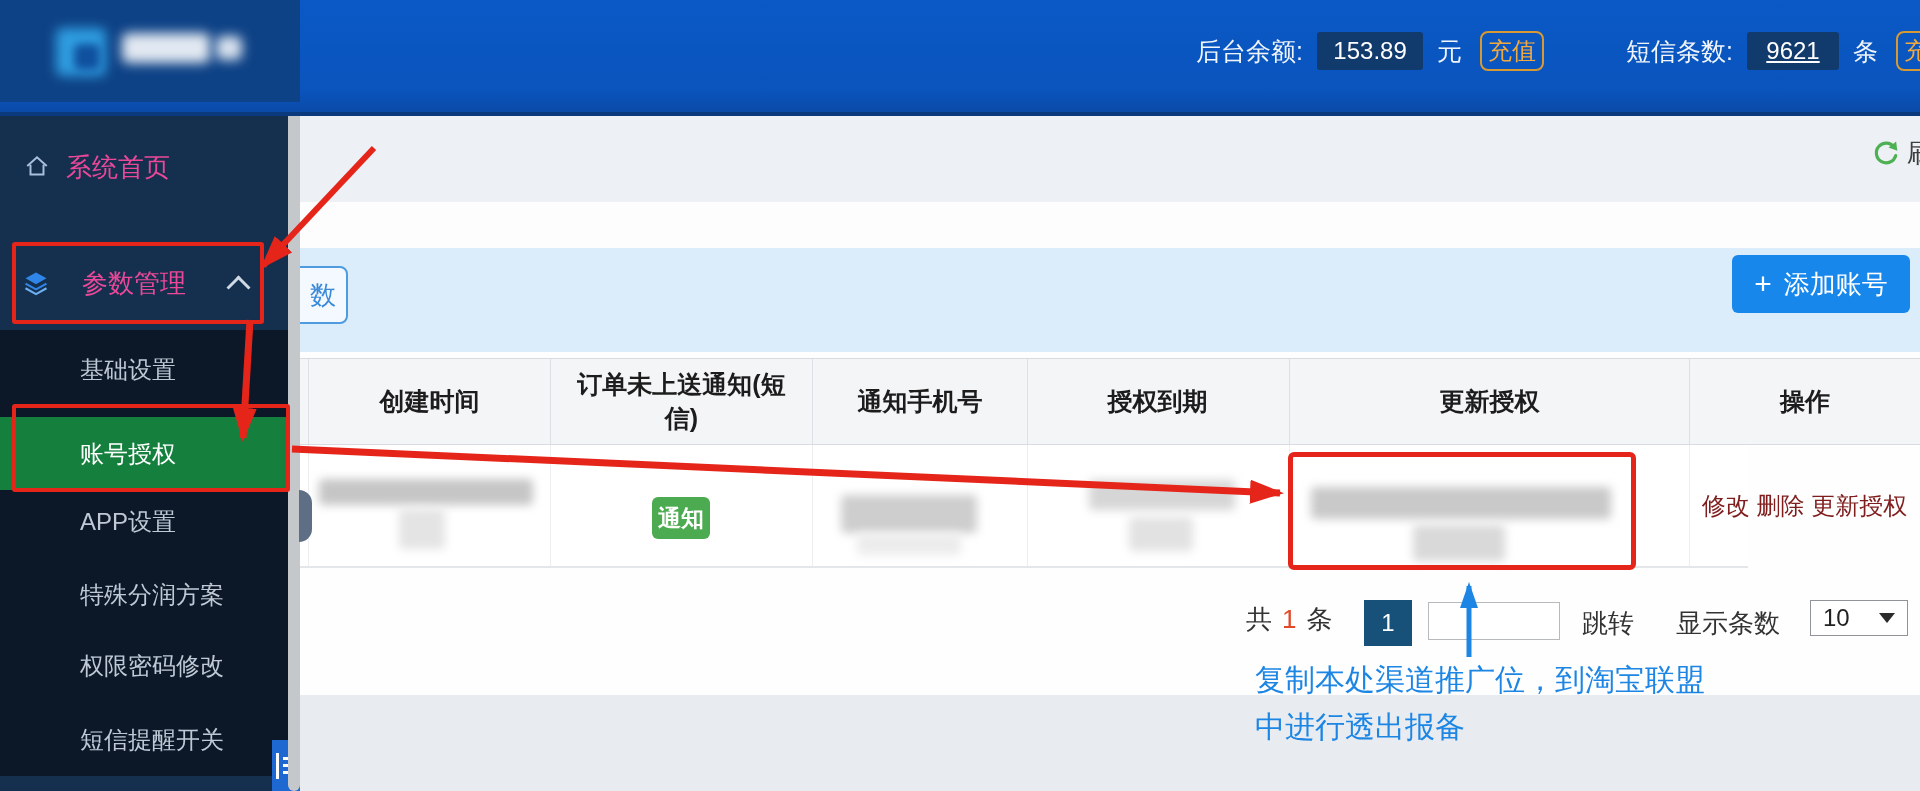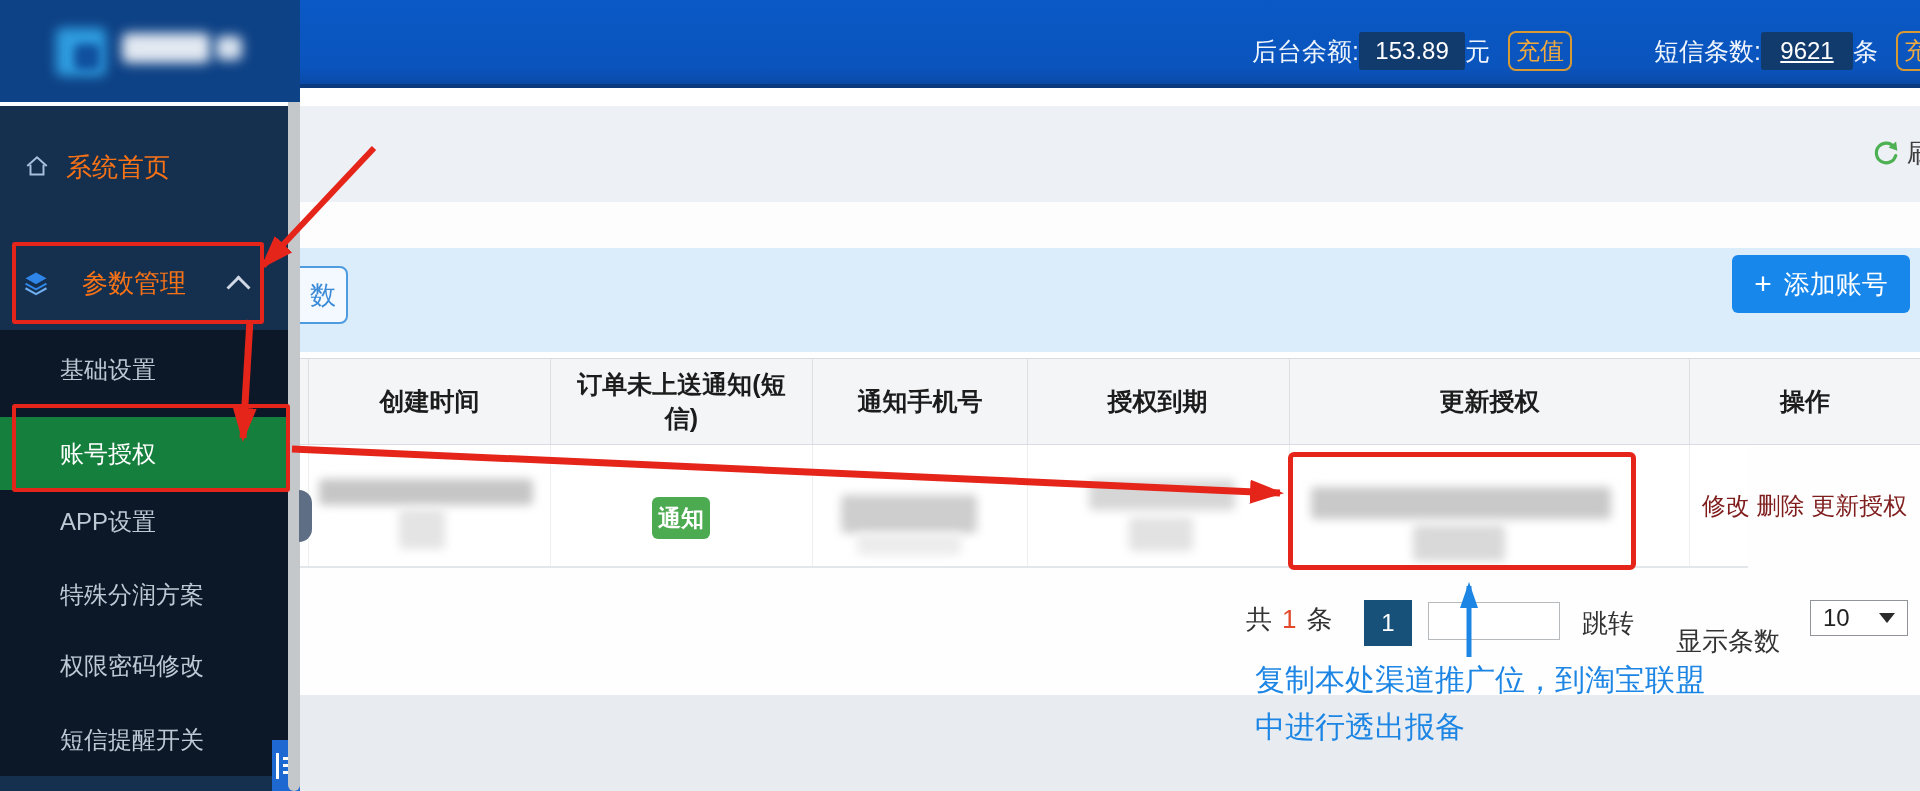--- a/index.html
+++ b/index.html
@@ -1,40 +1,40 @@
 <!DOCTYPE html>
 <html><head>
 <meta charset="utf-8">
 <style>
   html,body{margin:0;padding:0;background:#ffffff;}
   #app{position:relative;width:1920px;height:791px;overflow:hidden;
        font-family:"Liberation Sans","DejaVu Sans",sans-serif;background:#fff;}
   .abs{position:absolute;}
   .flexc{display:flex;align-items:center;}
   
-  .topbar{left:0;top:0;width:1920px;height:88px;
+  .topbar{left:0;top:0;width:1920px;height:116px;
           background:linear-gradient(180deg,#0a59c6 0%,#0a54bd 80%,#0a4aa8 100%);
           border-bottom:4px solid #0a3a7d;box-sizing:border-box;z-index:30;}
   .logo-area{left:0;top:0;width:300px;height:102px;background:#0e4286;}
   .blur{filter:blur(6px);border-radius:6px;}
   .stats{right:0;top:0;height:102px;display:flex;align-items:center;z-index:31;}
   .stat-label{color:#f0f5fb;font-size:25px;}
   .value-box{min-width:90px;height:38px;background:#113a6d;border-radius:3px;
              color:#fff;font-size:24px;display:flex;align-items:center;justify-content:center;
-             margin:0 0;padding:0 8px;}
+             margin:0 14px;padding:0 8px;}
   .recharge-btn{width:64px;height:40px;border:2px solid #d79a33;border-radius:8px;
              color:#f2a93e;font-size:24px;display:flex;align-items:center;justify-content:center;
              margin-left:18px;background:transparent;box-sizing:border-box;}
   
   .sidebar{left:0;top:106px;width:288px;height:685px;background:#15304f;z-index:20;}
-  .side-item{position:absolute;left:0;width:288px;color:#f97316;font-size:26px;
+  .side-item{position:absolute;left:0;width:288px;color:#ec4899;font-size:26px;
              display:flex;align-items:center;cursor:pointer;}
   .submenu{position:absolute;left:0;top:224px;width:288px;height:446px;background:#0c1827;}
   .sub-item{position:absolute;left:0;width:288px;height:60px;color:#bfc9d6;font-size:24px;
-            display:flex;align-items:center;padding-left:60px;box-sizing:border-box;cursor:pointer;}
+            display:flex;align-items:center;padding-left:80px;box-sizing:border-box;cursor:pointer;}
   .sub-item.active{background:#15803d;color:#ffffff;}
   .collapse-box{left:272px;top:740px;width:28px;height:51px;background:#1e68d2;z-index:21;
                 display:flex;align-items:center;justify-content:center;}
   .v-scrollbar{left:288px;top:96px;width:12px;height:695px;background:#c5c8cb;border-radius:7px;z-index:22;}
   .side-handle{left:299px;top:490px;width:13px;height:52px;background:#5d6e85;
                border-radius:0 26px 26px 0;z-index:23;}
   
   .band{left:300px;width:1620px;z-index:1;}
   
   .partial-btn{left:238px;top:266px;width:110px;height:58px;background:#f3f9fe;
@@ -209,21 +209,21 @@
   </div>
 
   <div class="abs pg-text flexc" style="left:1246px;top:602px;gap:10px;">
     <span>共</span>
     <span style="color:#e2492b;">1</span>
     <span>条</span>
   </div>
   <div class="abs page-box">1</div>
   <input class="abs jump-input" value="" style="">
   <div class="abs pg-text" style="left:1582px;top:606px;">跳转</div>
-  <div class="abs pg-text" style="left:1676px;top:606px;margin-top:18px;">显示条数</div>
+  <div class="abs pg-text" style="left:1676px;top:606px;">显示条数</div>
   <div class="abs selectbox">
     <span>10</span>
     <span class="tri-down"></span>
   </div>
 
   <div class="abs note">
     <div>复制本处渠道推广位，到淘宝联盟</div>
     <div>中进行透出报备</div>
   </div>
 

